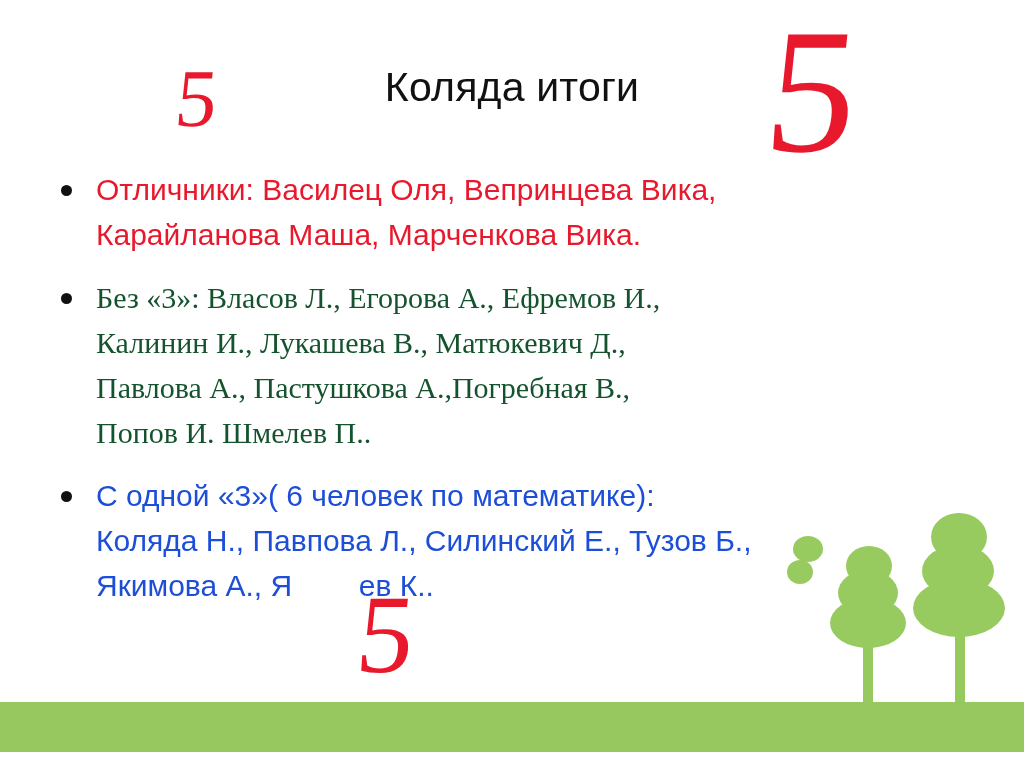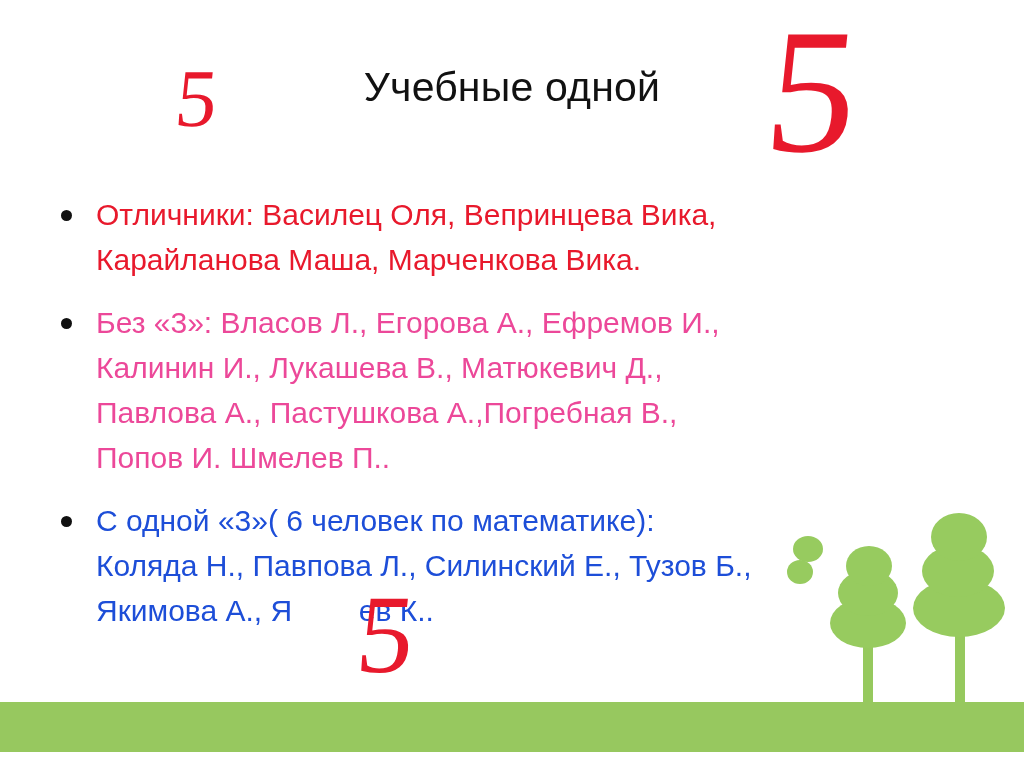--- a/index.html
+++ b/index.html
@@ -73,21 +73,21 @@
   .blob {
     position: absolute;
     background: #97cb5f;
     border-radius: 50%;
   }
 
   
   #content {
     position: absolute;
     left: 0;
-    top: 192px;
+    top: 167px;
     width: 894px;
     z-index: 3;
   }
   .bullet-item {
     position: relative;
     padding-left: 96px;
     margin-bottom: 18px;
   }
   .bullet-dot {
     position: absolute;
@@ -98,21 +98,21 @@
     border-radius: 50%;
     background: #111111;
   }
   .bullet-lines {
     font-size: 30px;
     line-height: 45px;
     white-space: pre-wrap;
     font-weight: 400;
   }
   .c-red    { color: #e8192c; }
-  .c-green  { color: #ec4899; }
+  .c-green  { color: #14532d; font-family: Liberation Serif, serif; }
   .c-purple { color: #1d4ed8; }
 
   
   #bottom-band {
     position: absolute;
     left: 0;
     top: 702px;
     width: 1024px;
     height: 50px;
     background: #97c85f;
@@ -129,21 +129,21 @@
   }
 </style>
 </head>
 <body>
 
 <div id="slide">
 
   <div class="five five-small">5</div>
   <div class="five five-large">5</div>
 
-  <div id="title">Учебные одной</div>
+  <div id="title">Коляда итоги</div>
 
   <div class="tree" style="left:820px; top:540px; width:96px; height:165px;">
     <div class="trunk" style="left:43px; top:95px; width:10px; height:70px;"></div>
     <div class="blob" style="left:10px; top:58px; width:76px; height:50px;"></div>
     <div class="blob" style="left:18px; top:30px; width:60px; height:46px;"></div>
     <div class="blob" style="left:26px; top:6px; width:46px; height:40px;"></div>
   </div>
 
   <div class="tree" style="left:905px; top:505px; width:112px; height:200px;">
     <div class="trunk" style="left:50px; top:118px; width:10px; height:82px;"></div>

